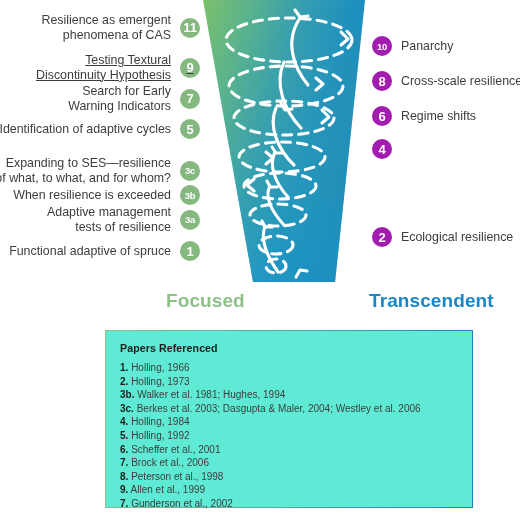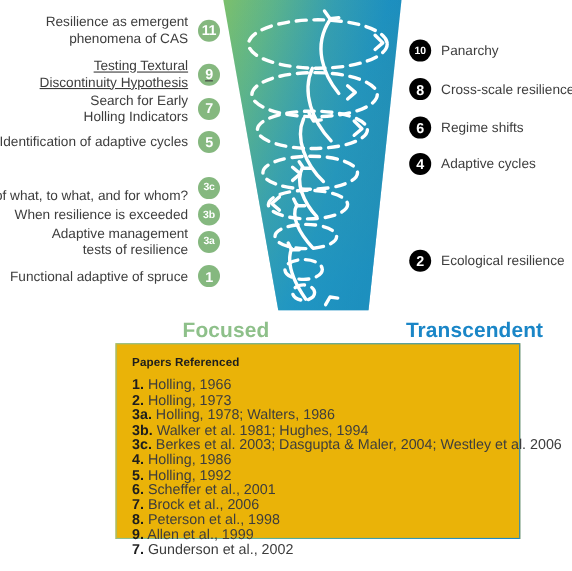--- a/index.html
+++ b/index.html
@@ -58,21 +58,21 @@
     flex: 0 0 20px;
     display: flex;
     align-items: center;
     justify-content: center;
     color: #ffffff;
     font-size: 13px;
     font-weight: 600;
     letter-spacing: -0.2px;
   }
   .badge.green { background: #85b87f; }
-  .badge.blue  { background: #000000; }
+  .badge.blue  { background: #a21caf; }
   .badge.small-text { font-size: 9.5px; }
 
   .left-group  { position: absolute; left: 0; top: 0; width: 200px; }
   .right-group { position: absolute; left: 372px; top: 0; width: 160px; }
 
   .left-group .label-row  { right: 0; }
   .left-group .badge      { margin-left: 9px; }
   .right-group .label-row { left: 0; }
   .right-group .badge     { margin-right: 9px; }
 
@@ -91,38 +91,38 @@
   #caption-transcendent {
     left: 369px;
     top: 290px;
     color: #1a86c7;
   }
 
   
   #refs-box {
     position: absolute;
     left: 105px;
-    top: 312px;
+    top: 330px;
     width: 368px;
     height: 178px;
     box-sizing: border-box;
-    background: #eab308;
+    background: #5eead4;
     border: 1px solid transparent;
     border-image: linear-gradient(90deg, #8fc191 0%, #54aa9f 45%, #1a86c7 100%) 1;
     padding: 11px 0 0 14px;
   }
   #refs-title {
     font-size: 10.6px;
     font-weight: bold;
     color: #1d1d1d;
     margin-bottom: 7px;
     letter-spacing: 0.1px;
   }
   .ref-item {
-    font-size: 13px;
+    font-size: 10px;
     line-height: 13.6px;
     color: #3d3d3d;
     white-space: nowrap;
   }
   .ref-num {
     font-weight: bold;
     color: #1d1d1d;
   }
 </style>
 </head>
@@ -204,35 +204,35 @@
       <div class="label-text right-align">
         <span>Testing Textural</span><br>
         <span>Discontinuity Hypothesis</span>
       </div>
       <span class="badge green">9</span>
     </div>
 
     <div class="label-row left" style="top:84px;justify-content:space-between;">
       <div class="label-text right-align">
         <span>Search for Early</span><br>
-        <span>Holling Indicators</span>
+        <span>Warning Indicators</span>
       </div>
       <span class="badge green">7</span>
     </div>
 
     <div class="label-row left" style="top:119px;">
       <div class="label-text right-align">
         <span>Identification of adaptive cycles</span>
       </div>
       <span class="badge green">5</span>
     </div>
 
     <div class="label-row left" style="top:156px;">
       <div class="label-text right-align">
-        <br>
+        <span>Expanding to SES—resilience</span><br>
         <span>of what, to what, and for whom?</span>
       </div>
       <span class="badge green small-text">3c</span>
     </div>
 
     <div class="label-row left" style="top:185px;margin-left:32px;">
       <div class="label-text right-align">
         <span>When resilience is exceeded</span>
       </div>
       <span class="badge green small-text">3b</span>
@@ -267,21 +267,20 @@
       <div class="label-text left-align">Cross-scale resilience</div>
     </div>
 
     <div class="label-row" style="top:106px;">
       <span class="badge blue">6</span>
       <div class="label-text left-align">Regime shifts</div>
     </div>
 
     <div class="label-row" style="top:139px;">
       <span class="badge blue">4</span>
-      <div class="label-text left-align">Adaptive cycles</div>
     </div>
 
     <div class="label-row" style="top:227px;">
       <span class="badge blue">2</span>
       <div class="label-text left-align">Ecological resilience</div>
     </div>
 
   </div>
 
   <div class="axis-caption" id="caption-transcendent">Transcendent</div>
@@ -292,34 +291,30 @@
 
     <div class="ref-item">
       <span class="ref-num">1.</span>
       <span>Holling, 1966</span>
     </div>
     <div class="ref-item">
       <span class="ref-num">2.</span>
       <span>Holling, 1973</span>
     </div>
     <div class="ref-item">
-      <span class="ref-num">3a.</span>
-      <span>Holling, 1978; Walters, 1986</span>
-    </div>
-    <div class="ref-item">
       <span class="ref-num">3b.</span>
       <span>Walker et al. 1981; Hughes, 1994</span>
     </div>
     <div class="ref-item">
       <span class="ref-num">3c.</span>
       <span>Berkes et al. 2003; Dasgupta &amp; Maler, 2004; Westley et al. 2006</span>
     </div>
     <div class="ref-item">
       <span class="ref-num">4.</span>
-      <span>Holling, 1986</span>
+      <span>Holling, 1984</span>
     </div>
     <div class="ref-item">
       <span class="ref-num">5.</span>
       <span>Holling, 1992</span>
     </div>
     <div class="ref-item">
       <span class="ref-num">6.</span>
       <span>Scheffer et al., 2001</span>
     </div>
     <div class="ref-item">

